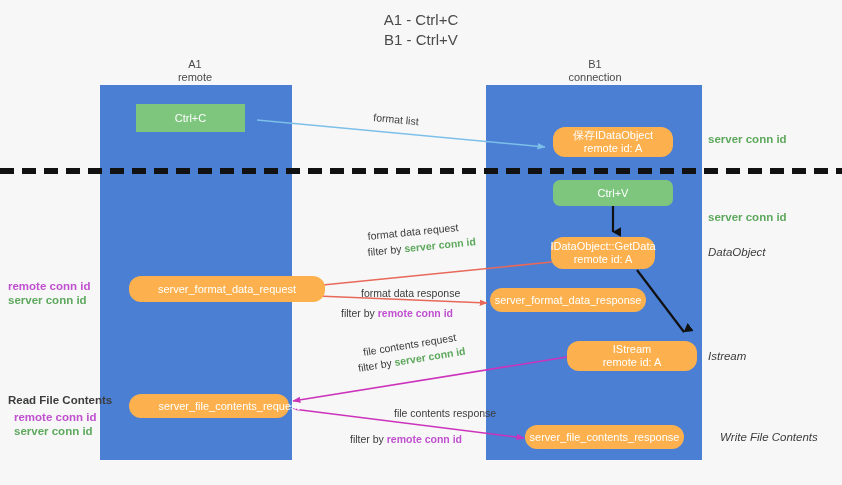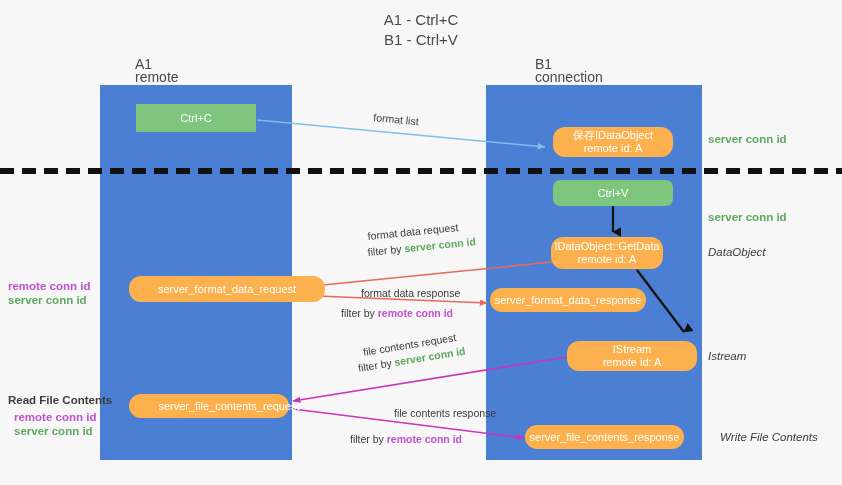--- a/index.html
+++ b/index.html
@@ -29,21 +29,22 @@
     width: 842px;
     text-align: center;
     font-size: 15px;
     line-height: 20px;
     color: #4a4a4a;
     white-space: pre;
   }
 
   
   .col-head {
-    font-size: 14px;
+    text-align: center;
+    font-size: 11px;
     line-height: 13px;
     color: #4a4a4a;
   }
   .col-head .sub { display: block; }
 
   
   .lane {
     background: #4a7fd4;
   }
 
@@ -154,32 +155,32 @@
 
     <path d="M293,295 L487,303" stroke="#e8695a" stroke-width="1.6" fill="none" marker-end="url(#ah-red)"></path>
 
     <path d="M567,357 L293,401" stroke="#cc33bb" stroke-width="1.6" fill="none" marker-end="url(#ah-magenta)"></path>
 
     <path d="M293,409 L524,438" stroke="#cc33bb" stroke-width="1.6" fill="none" marker-end="url(#ah-magenta)"></path>
   </svg>
 
   <div id="divider" class="abs"></div>
 
-  <div class="abs box green" style="left:136px; top:104px; width:120px; height:28px;">Ctrl+C</div>
+  <div class="abs box green" style="left:136px; top:104px; width:109px; height:28px;">Ctrl+C</div>
 
   <div class="abs box orange" style="left:129px; top:276px; width:196px; height:26px;">server_format_data_request</div>
 
   <div class="abs box orange" style="left:129px; top:394px; width:160px; height:24px;padding-left:40px;">server_file_contents_request</div>
 
   <div class="abs box orange" style="left:553px; top:127px; width:120px; height:30px;">保存IDataObject
 remote id: A</div>
 
   <div class="abs box green" style="left:553px; top:180px; width:120px; height:26px;border-radius:7px;">Ctrl+V</div>
 
-  <div class="abs box orange" style="left:551px; top:237px; width:112px; height:32px;">IDataObject::GetData
+  <div class="abs box orange" style="left:551px; top:237px; width:104px; height:32px;">IDataObject::GetData
 remote id: A</div>
 
   <div class="abs box orange" style="left:567px; top:341px; width:130px; height:30px;">IStream
 remote id: A</div>
 
   <div class="abs box orange" style="left:490px; top:288px; width:156px; height:24px;">server_format_data_response</div>
 
   <div class="abs box orange" style="left:525px; top:425px; width:159px; height:24px;text-align:center;">server_file_contents_response</div>
 
   <div class="abs side-label green-txt" style="left:708px; top:132px;">server conn id</div>

